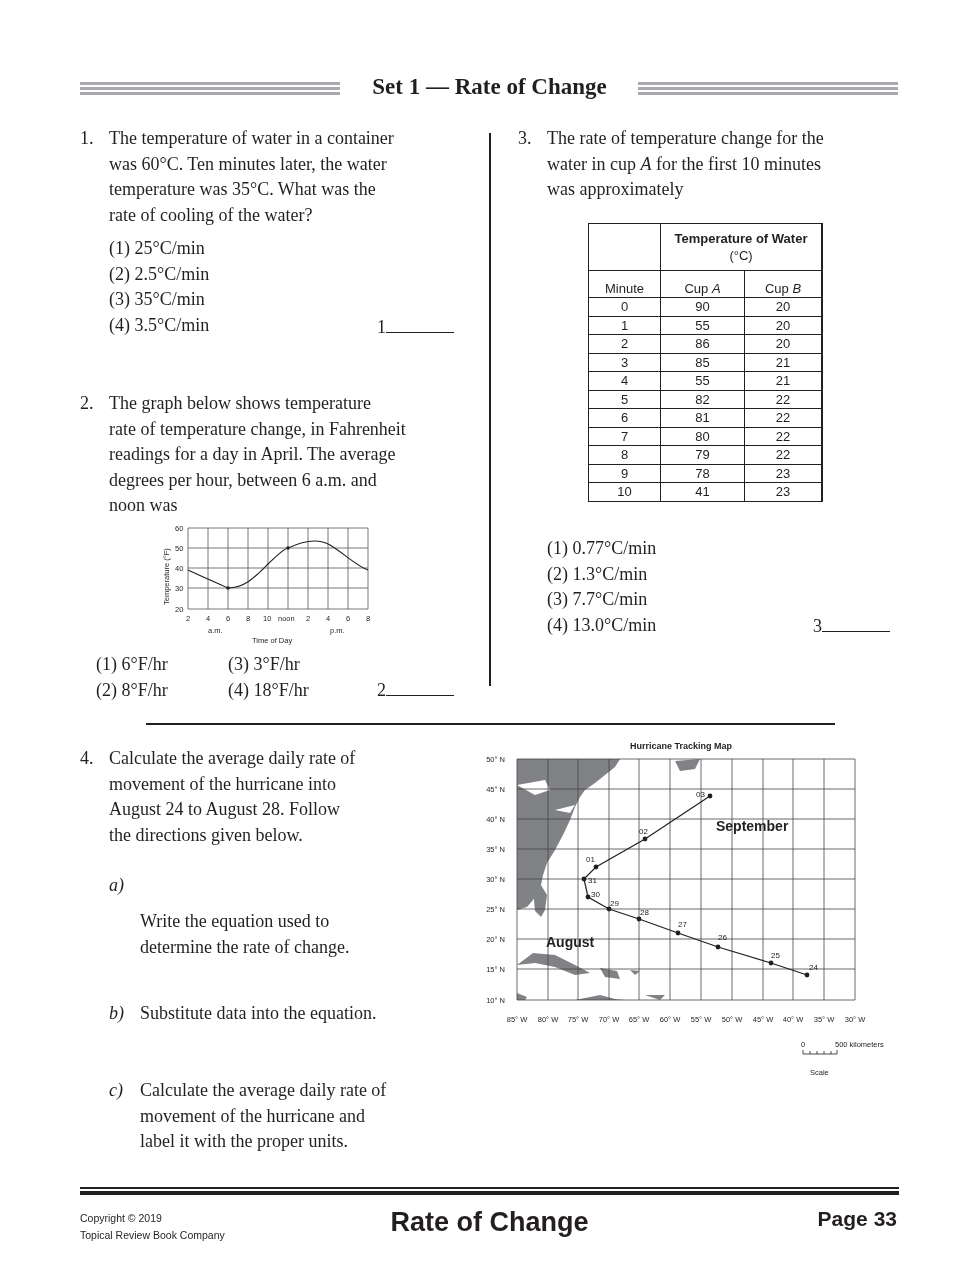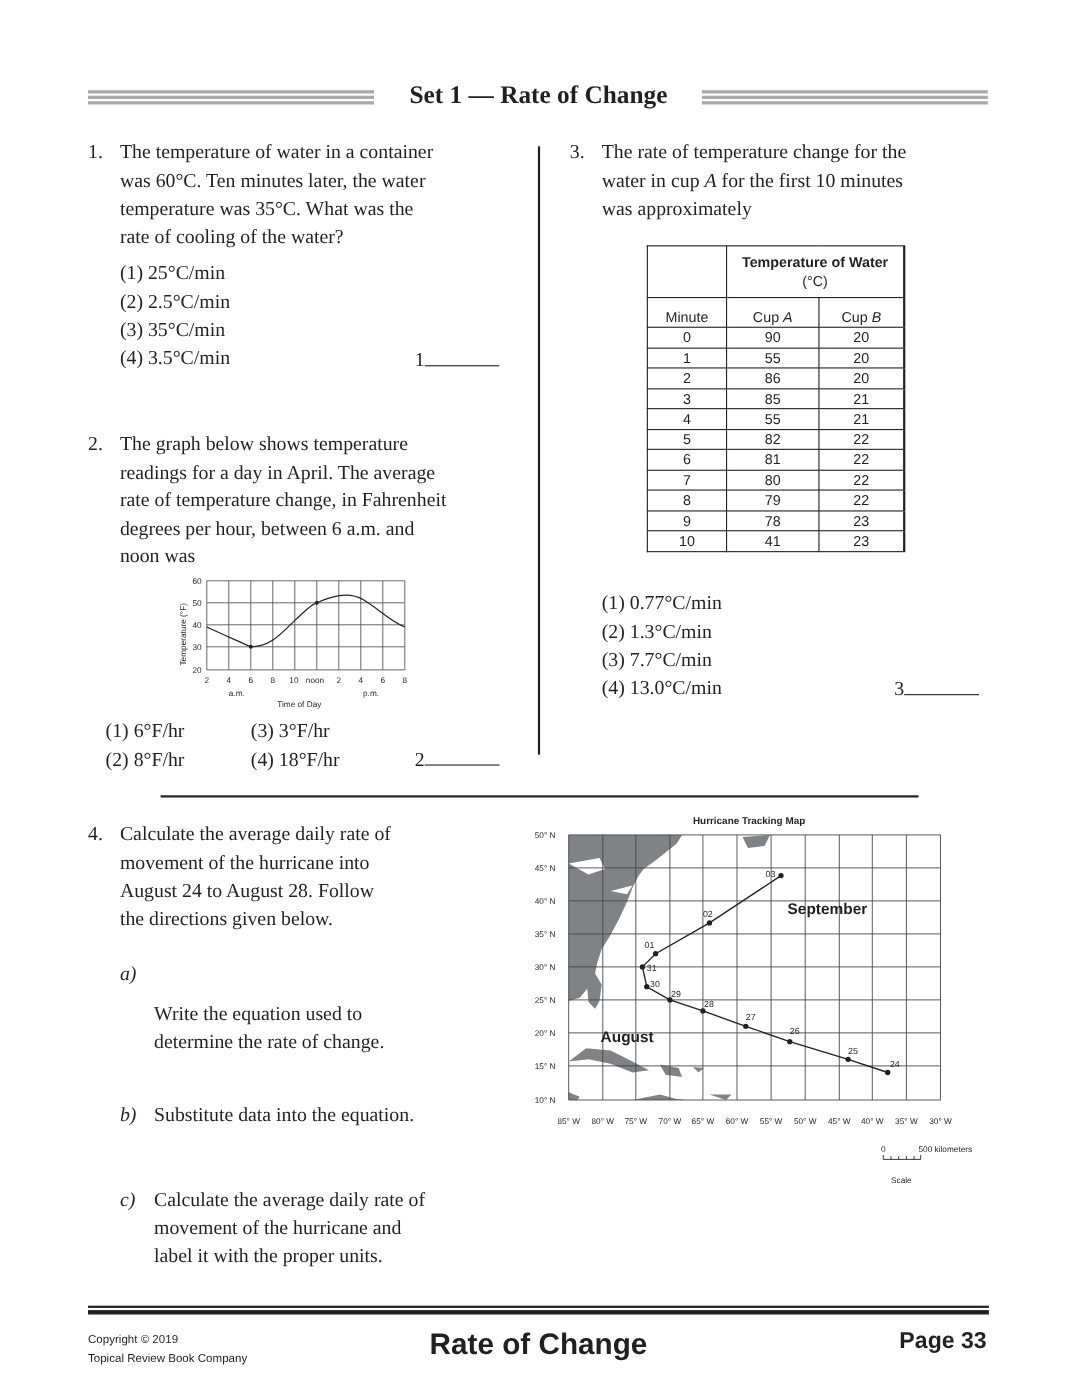--- a/index.html
+++ b/index.html
@@ -52,22 +52,22 @@
     <div class="opt">(3)  35°C/min</div>
     <div class="opt">(4)  3.5°C/min</div>
   </div>
 </div>
 <div class="blank" style="left:377px;top:314px;"><span>1</span><span class="line"></span></div>
 
 <div class="q" style="left:80px;top:391px;width:380px;">
   <span class="num">2.</span>
   <div class="qtext">
     <div>The graph below shows temperature</div>
+    <div>rate of temperature change, in Fahrenheit</div>
     <div>readings for a day in April. The average</div>
-    <div>rate of temperature change, in Fahrenheit</div>
     <div>degrees per hour, between 6 a.m. and</div>
     <div>noon was</div>
   </div>
 </div>
 
 <svg class="abs" style="left:155px;top:522px;" width="225" height="125">
   <g stroke="#555" stroke-width="0.8">
     <line x1="33" y1="6" x2="33" y2="87"></line>
       <line x1="53" y1="6" x2="53" y2="87"></line>
       <line x1="73" y1="6" x2="73" y2="87"></line>

